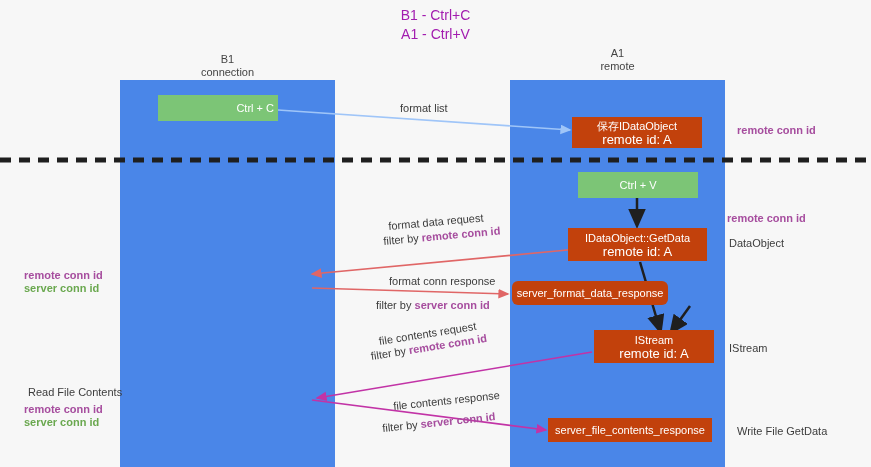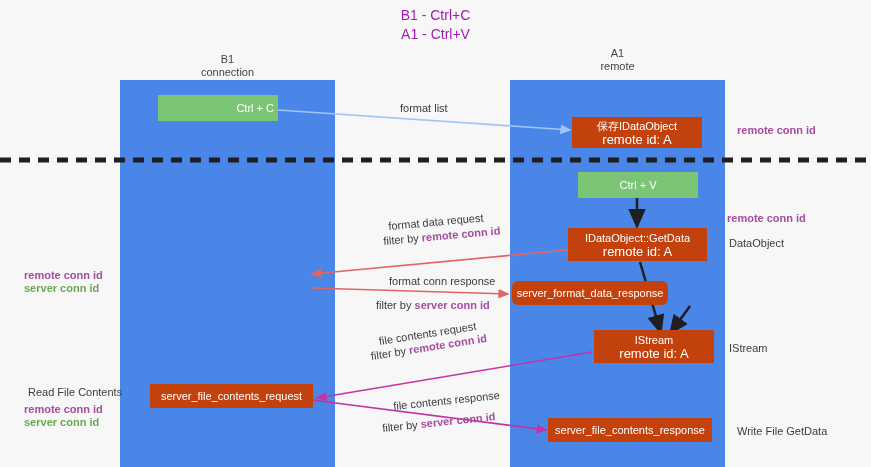--- a/index.html
+++ b/index.html
@@ -113,23 +113,20 @@
   <div class="node orange" style="left:594px;top:330px;width:120px;height:33px;">
     <span>IStream</span>
     <span class="l2">remote id: A</span>
   </div>
 
 
   <div class="node orange" style="left:512px;top:281px;width:156px;height:24px;border-radius:6px;">
     <span>server_format_data_response</span>
   </div>
 
-  <div class="node orange" style="left:150px;top:384px;width:163px;height:24px;">
-    <span>server_file_contents_request</span>
-  </div>
 
   <div class="node orange" style="left:548px;top:418px;width:164px;height:24px;">
     <span>server_file_contents_response</span>
   </div>
 
   <div class="txt" style="left:400px;top:101px;">format list</div>
 
   <div class="txt rot-a" style="left:389px;top:219px;transform:rotate(-5.2deg);">format data request</div>
   <div class="txt rot-a" style="left:384px;top:234px;transform:rotate(-5.2deg);"><span>filter by </span><span class="purple">remote conn id</span></div>
 

